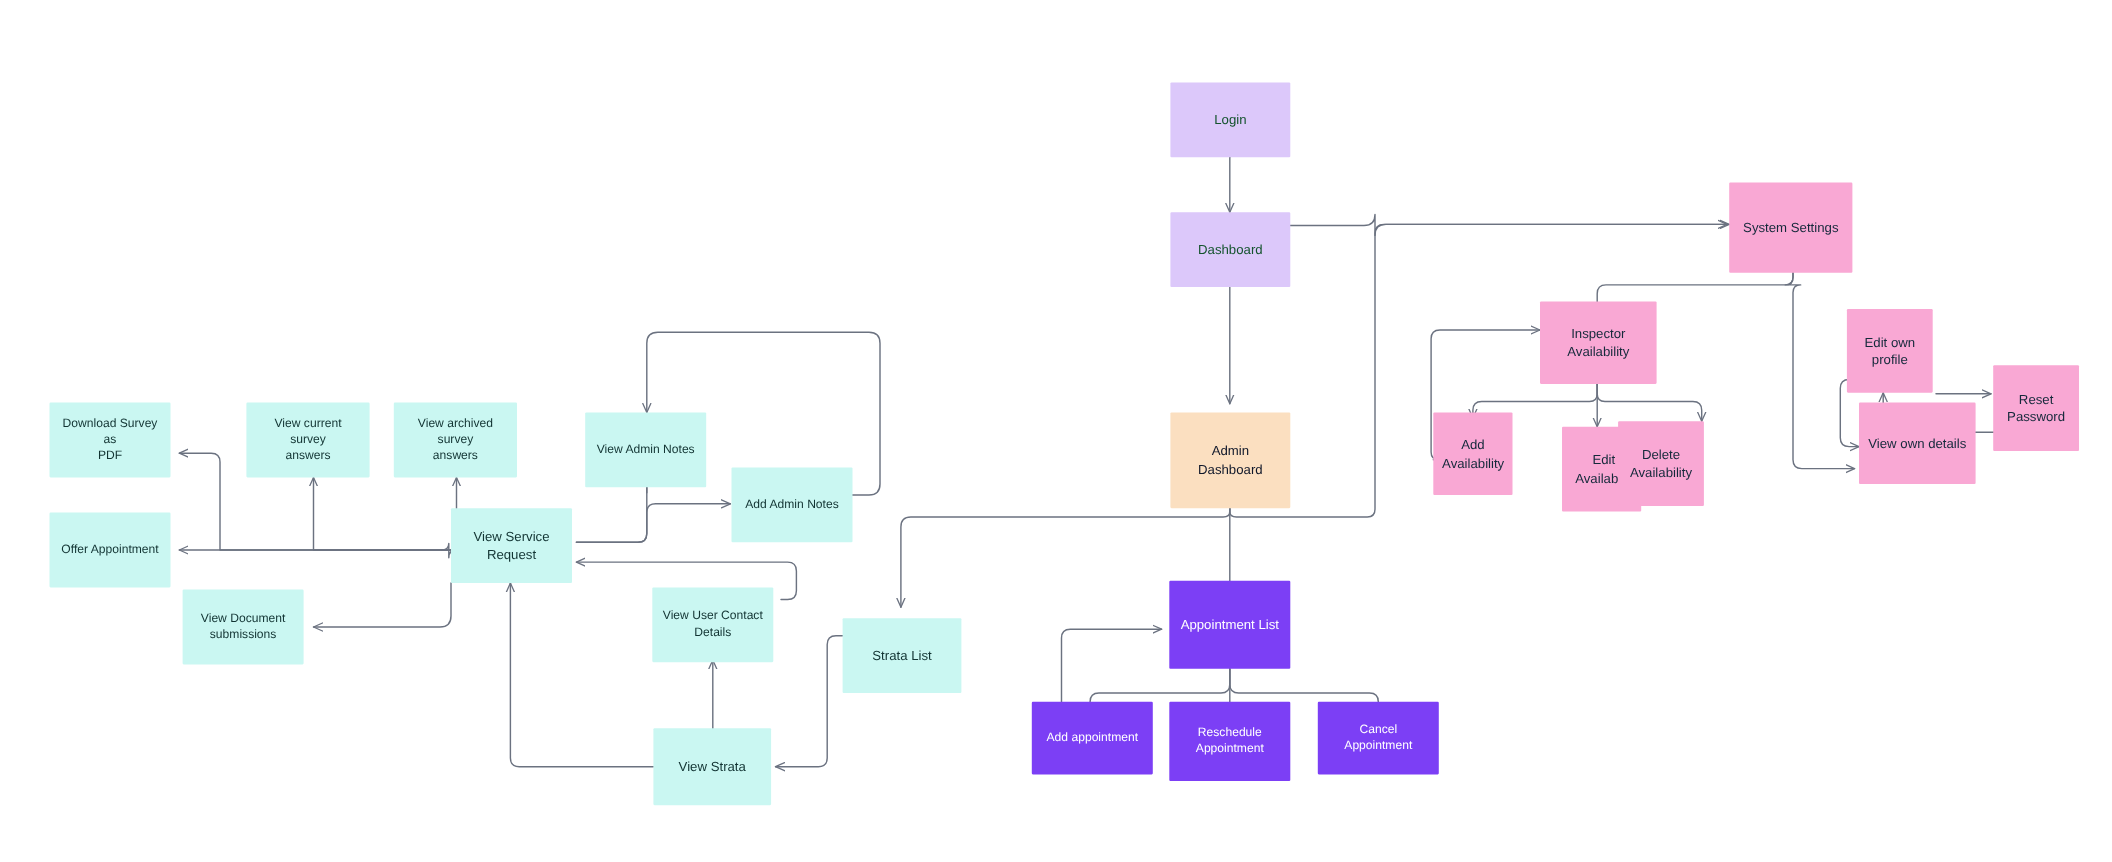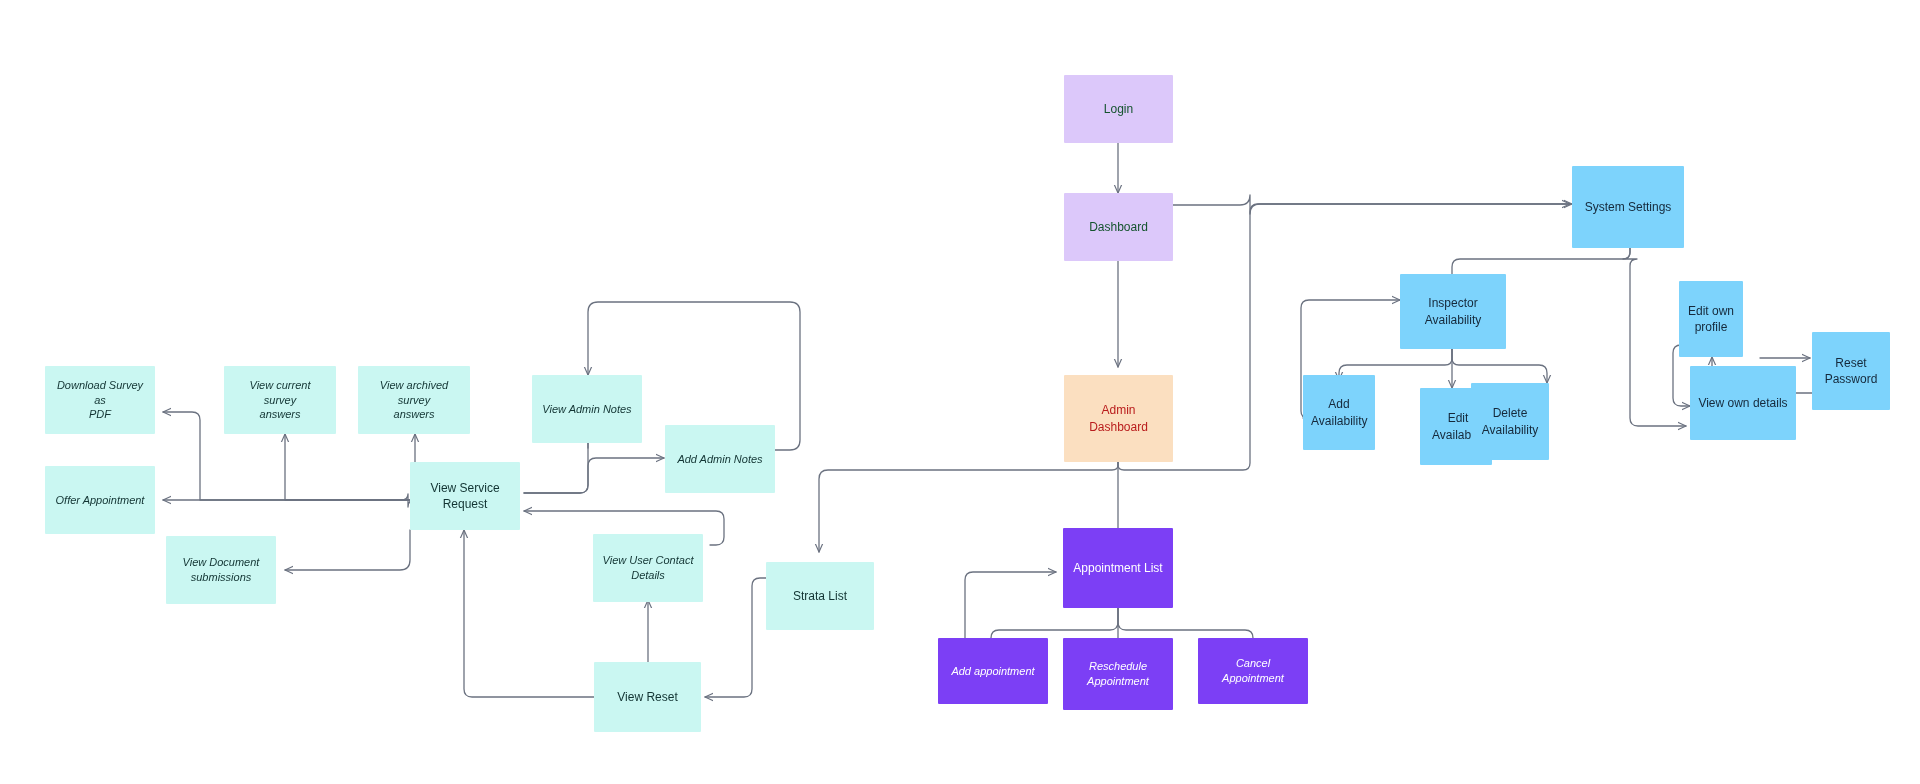--- a/index.html
+++ b/index.html
@@ -33,26 +33,26 @@
     padding:4px 8px;
     overflow:hidden;
   }
   .node .label{
     display:block;
     width:100%;
     white-space:pre-line;
   }
   
   .c-lavender{ background:#dcc8fa; color:#14532d; }
-  .c-peach   { background:#fbdfc0; color:#b91c1c;text-align:center; }
+  .c-peach   { background:#fbdfc0; color:#0f172a;text-align:center; }
   .c-purple  { background:#7c3ff5; color:#ffffff; }
-  .c-blue    { background:#7dd3fc; color:#15293b; }
+  .c-blue    { background:#f9a8d4; color:#15293b; }
   .c-cyan    { background:#caf7f2; color:#123433; }
 
-  .s-11 { font-size:11px;font-style:italic; }
+  .s-11 { font-size:11px; }
   .s-12 { font-size:12px; }
 </style>
 </head>
 <body>
 
 <div id="canvas">
 
   <svg id="edges" viewBox="0 0 1920 784" width="1920" height="784">
     <defs>
       <marker id="arrow" viewBox="0 0 10 10" refX="9" refY="5" markerWidth="7" markerHeight="7" orient="auto-start-reverse">
@@ -157,21 +157,21 @@
   <div class="node c-blue s-12" style="left:1420px;top:388px;width:72px;height:77px;padding-left:12px;">
     <span class="label">Edit
 Availability</span>
   </div>
 
   <div class="node c-blue s-12" style="left:1471px;top:383px;width:78px;height:77px;">
     <span class="label">Delete
 Availability</span>
   </div>
 
-  <div class="node c-blue s-12" style="left:1679px;top:281px;width:64px;height:76px;">
+  <div class="node c-blue s-12" style="left:1679px;top:281px;width:78px;height:76px;">
     <span class="label">Edit own
 profile</span>
   </div>
 
   <div class="node c-blue s-12" style="left:1812px;top:332px;width:78px;height:78px;">
     <span class="label">Reset
 Password</span>
   </div>
 
   <div class="node c-blue s-12" style="left:1690px;top:366px;width:106px;height:74px;">
@@ -193,21 +193,21 @@
 
   <div class="node c-purple s-11" style="left:1198px;top:638px;width:110px;height:66px;">
     <span class="label">Cancel Appointment</span>
   </div>
 
   <div class="node c-cyan s-12" style="left:766px;top:562px;width:108px;height:68px;">
     <span class="label">Strata List</span>
   </div>
 
   <div class="node c-cyan s-12" style="left:594px;top:662px;width:107px;height:70px;">
-    <span class="label">View Reset</span>
+    <span class="label">View Strata</span>
   </div>
 
   <div class="node c-cyan s-11" style="left:593px;top:534px;width:110px;height:68px;">
     <span class="label">View User Contact
 Details</span>
   </div>
 
   <div class="node c-cyan s-12" style="left:410px;top:462px;width:110px;height:68px;align-items:center;">
     <span class="label">View Service
 Request</span>

